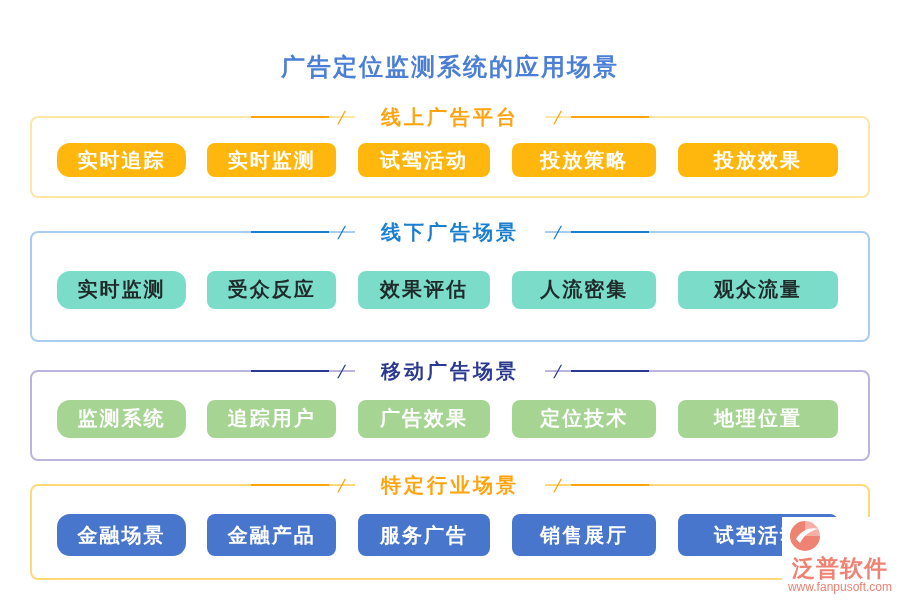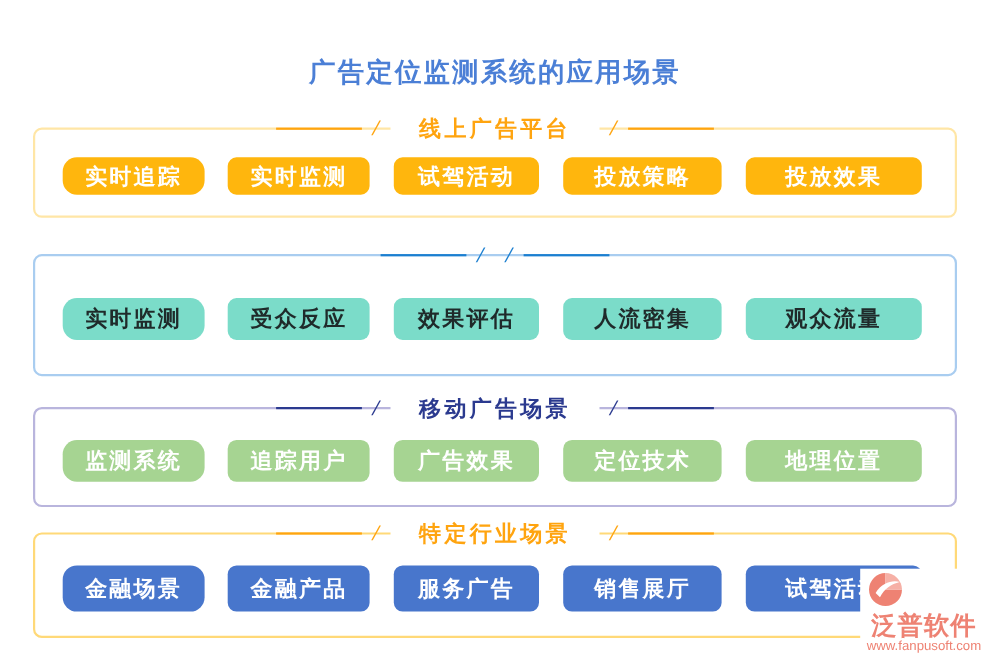--- a/index.html
+++ b/index.html
@@ -152,20 +152,21 @@
           <div class="pill">投放策略</div>
           <div class="pill">投放效果</div>
         </div>
     </div>
   </section>
 
   <section class="panel" style="--accent: #1b7fd0; --border: #a9cdf0; --btn-bg: #7bdcc9; --btn-fg: #1f2a2a;">
     <div class="panel-header">
       <span class="hline"></span>
       <span class="slash">/</span>
+      <span class="panel-title">线下广告场景</span>
       <span class="slash">/</span>
       <span class="hline"></span>
     </div>
     <div class="panel-box">
       <div class="btn-row">
           <div class="pill">实时监测</div>
           <div class="pill">受众反应</div>
           <div class="pill">效果评估</div>
           <div class="pill">人流密集</div>
           <div class="pill">观众流量</div>

